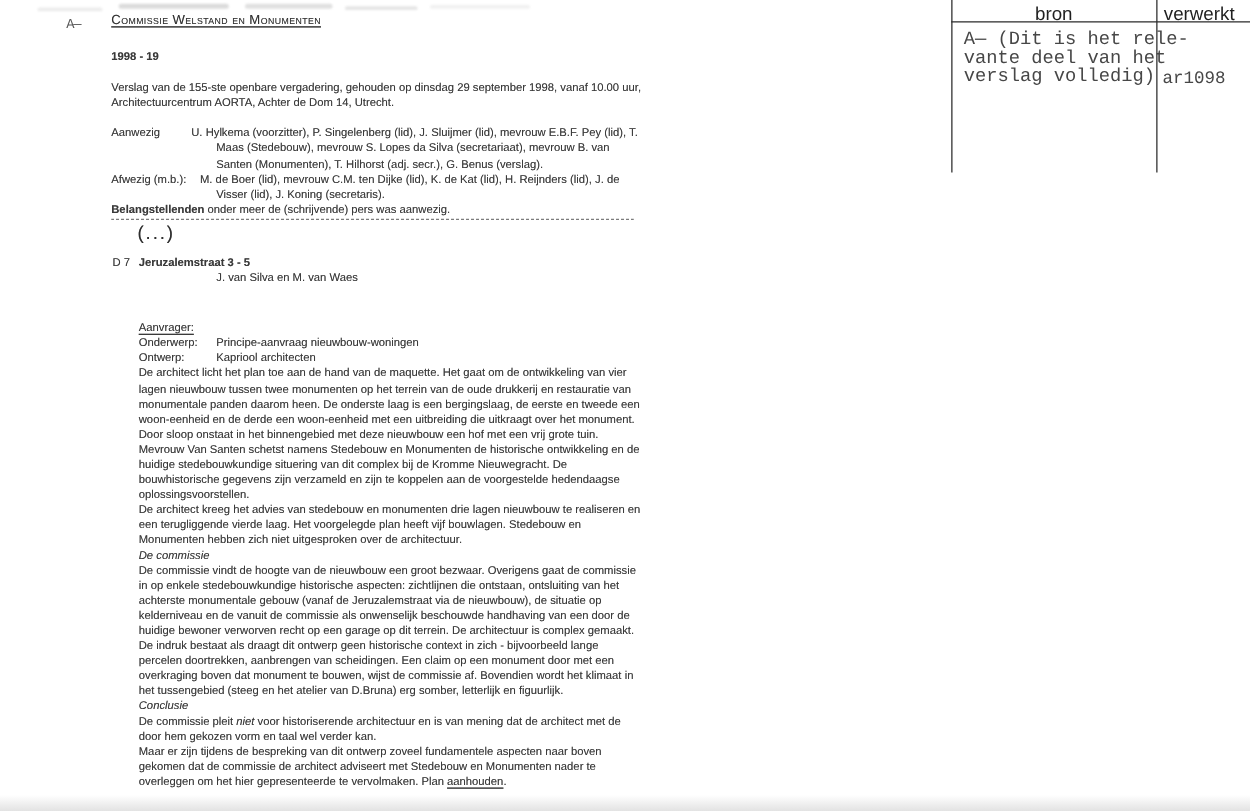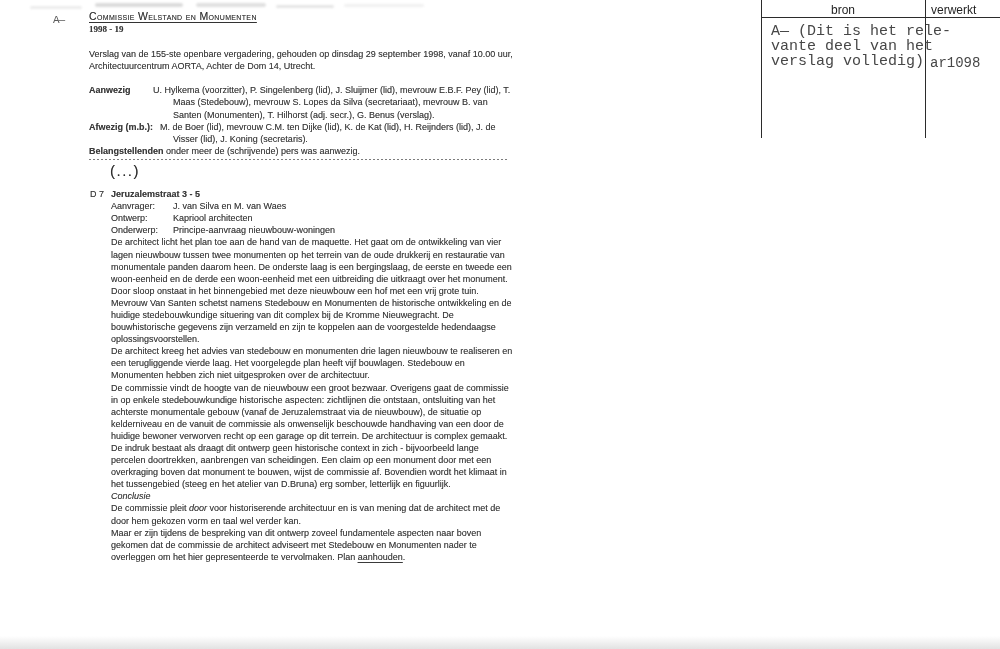--- a/index.html
+++ b/index.html
@@ -45,61 +45,61 @@
     font-size: 9px; line-height: 12.1px;
     text-shadow: 0 0 .4px rgba(70,70,70,.55);
   }
   .doc-title {
     font-variant: small-caps;
     font-size: 10.5px; letter-spacing: .35px;
     text-decoration: underline;
     text-underline-offset: 2px;
     color: #333;
   }
-  .doc-year { font-weight: bold; margin-top: 1px; font-family: Liberation Serif, serif; }
+  .doc-year { font-weight: bold; margin-top: 17px; }
   .intro { margin-top: 13px; }
 
   .attendance { margin-top: 12px; }
   .att-row { display: flex; }
-  .att-label { flex: 0 0 84px; font-weight: bold; }
+  .att-label { flex: 0 0 84px; font-weight: normal; }
   .att-value { width: 340px; }
   .att-value.present { text-indent: -20px; }
   .att-value.absent  { text-indent: -13px; }
   .interested b { font-weight: bold; }
 
   .separator {
     margin-top: 2px; height: 1px; width: 418px;
     background: repeating-linear-gradient(90deg, #7c7c7c 0 2px, transparent 2px 4px);
   }
 
   .omission {
     margin-top: 5px; margin-left: 21px;
     font-size: 15px; letter-spacing: 1.5px; color: #2e2e2e;
   }
 
   .agenda { position: relative; margin-top: 11px; padding-left: 22px; width: 424px; }
   .agenda-number { position: absolute; left: 1px; top: 0; }
   .agenda-title { font-weight: bold; }
   .field-row { display: flex; }
   .field-label { flex: 0 0 62px; }
-  .field-label.underlined { text-underline-offset: 1.5px; }
+  .field-label.underlined { text-decoration: underline; text-underline-offset: 1.5px; margin-top: 40px; }
   .bodytext p { margin: 0; }
   .heading-italic { font-style: italic; margin-top: 1px; }
   .em-italic { font-style: italic; }
   .u-line { text-decoration: underline; text-underline-offset: 1.5px; margin-top: 41px; }
 
   
   .ref-table { position: absolute; left: 761px; top: 0; width: 239px; height: 140px; }
   .rt-vline { position: absolute; top: 0; width: 1px; height: 138px; background: #2b2b2b; }
   .rt-v1 { left: 0; }
   .rt-v2 { left: 164px; }
   .rt-hline { position: absolute; left: 0; top: 17px; width: 239px; height: 1px; background: #2b2b2b; }
   .rt-header {
     position: absolute; top: 3px;
-    font-size: 12px; color: #1f1f1f;
+    font-size: 15px; color: #1f1f1f;
   }
   .rt-header.bron { left: 0; width: 164px; text-align: center; }
   .rt-header.verwerkt { left: 170px; }
   .rt-note {
     position: absolute; left: 10px; top: 24px;
     font-family: "Liberation Mono", monospace;
     font-size: 15px; line-height: 15px;
     white-space: pre-line; color: #474747;
   }
   .rt-value {
@@ -147,37 +147,38 @@
 
     <div class="agenda">
       <span class="agenda-number">D 7</span>
       <div class="agenda-title">Jeruzalemstraat 3 - 5</div>
 
       <div class="field-row">
         <span class="field-label underlined">Aanvrager:</span>
         <span>J. van Silva en M. van Waes</span>
       </div>
       <div class="field-row">
+        <span class="field-label">Onderwerp:</span>
+        <span>Principe-aanvraag nieuwbouw-woningen</span>
+      </div>
+      <div class="field-row">
         <span class="field-label">Ontwerp:</span>
         <span>Kapriool architecten</span>
-      </div>
-      <div class="field-row">
-        <span class="field-label">Onderwerp:</span>
-        <span>Principe-aanvraag nieuwbouw-woningen</span>
       </div>
 
       <div class="bodytext">
         <p>De architect licht het plan toe aan de hand van de maquette. Het gaat om de ontwikkeling van vier lagen nieuwbouw tussen twee monumenten op het terrein van de oude drukkerij en restauratie van monumentale panden daarom heen. De onderste laag is een bergingslaag, de eerste en tweede een woon-eenheid en de derde een woon-eenheid met een uitbreiding die uitkraagt over het monument. Door sloop onstaat in het binnengebied met deze nieuwbouw een hof met een vrij grote tuin.</p>
         <p>Mevrouw Van Santen schetst namens Stedebouw en Monumenten de historische ontwikkeling en de huidige stedebouwkundige situering van dit complex bij de Kromme Nieuwegracht. De bouwhistorische gegevens zijn verzameld en zijn te koppelen aan de voorgestelde hedendaagse oplossingsvoorstellen.</p>
         <p>De architect kreeg het advies van stedebouw en monumenten drie lagen nieuwbouw te realiseren en een terugliggende vierde laag. Het voorgelegde plan heeft vijf bouwlagen. Stedebouw en Monumenten hebben zich niet uitgesproken over de architectuur.</p>
 
+        <p class="heading-italic">De commissie</p>
         <p>De commissie vindt de hoogte van de nieuwbouw een groot bezwaar. Overigens gaat de commissie in op enkele stedebouwkundige historische aspecten: zichtlijnen die ontstaan, ontsluiting van het achterste monumentale gebouw (vanaf de Jeruzalemstraat via de nieuwbouw), de situatie op kelderniveau en de vanuit de commissie als onwenselijk beschouwde handhaving van een door de huidige bewoner verworven recht op een garage op dit terrein. De architectuur is complex gemaakt. De indruk bestaat als draagt dit ontwerp geen historische context in zich - bijvoorbeeld lange percelen doortrekken, aanbrengen van scheidingen. Een claim op een monument door met een overkraging boven dat monument te bouwen, wijst de commissie af. Bovendien wordt het klimaat in het tussengebied (steeg en het atelier van D.Bruna) erg somber, letterlijk en figuurlijk.</p>
 
         <p class="heading-italic">Conclusie</p>
-        <p><span>De commissie pleit </span><span class="em-italic">door</span><span> voor historiserende architectuur en is van mening dat de architect met de door hem gekozen vorm en taal wel verder kan.</span></p>
+        <p><span>De commissie pleit </span><span class="em-italic">niet</span><span> voor historiserende architectuur en is van mening dat de architect met de door hem gekozen vorm en taal wel verder kan.</span></p>
         <p><span>Maar er zijn tijdens de bespreking van dit ontwerp zoveel fundamentele aspecten naar boven gekomen dat de commissie de architect adviseert met Stedebouw en Monumenten  nader te overleggen om het hier gepresenteerde te vervolmaken. Plan </span><span class="u-line">aanhouden</span><span>.</span></p>
       </div>
     </div>
   </div>
 
   <div class="ref-table">
     <div class="rt-vline rt-v1"></div>
     <div class="rt-vline rt-v2"></div>
     <div class="rt-hline"></div>
     <div class="rt-header bron">bron</div>

